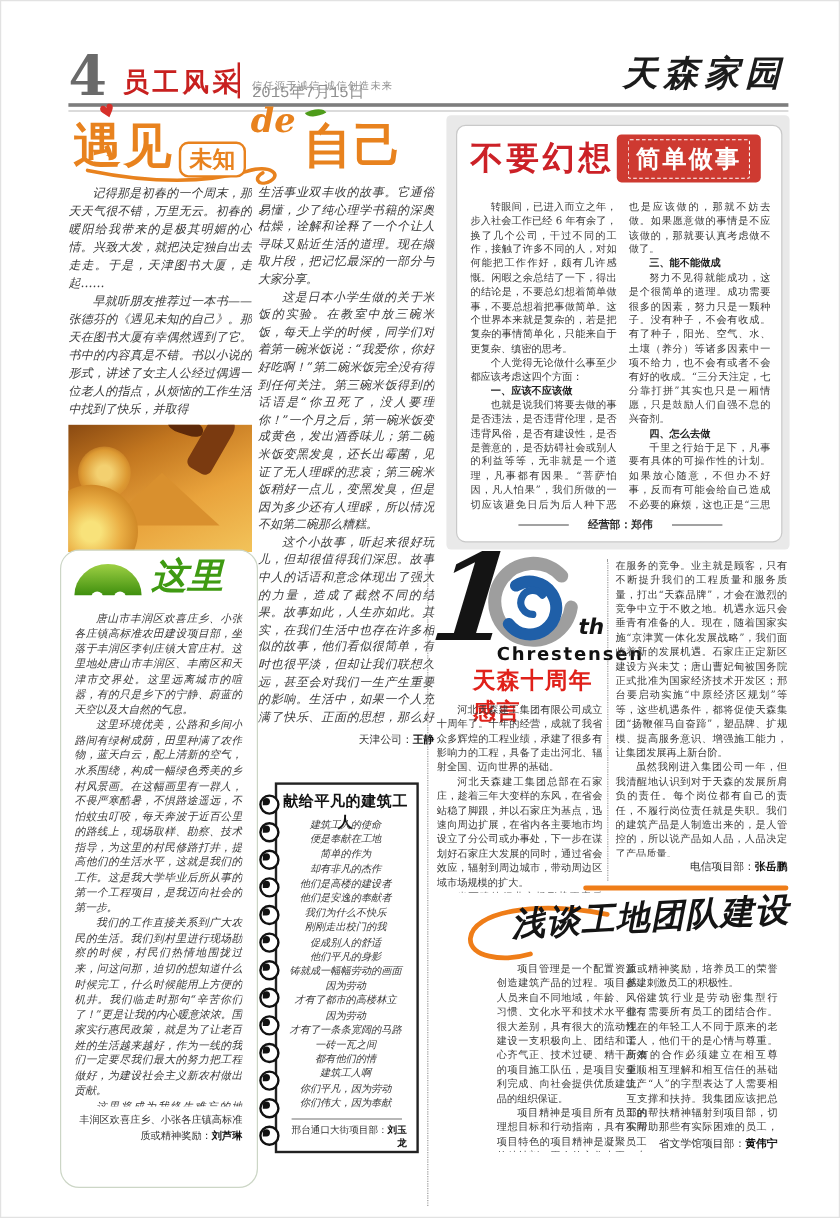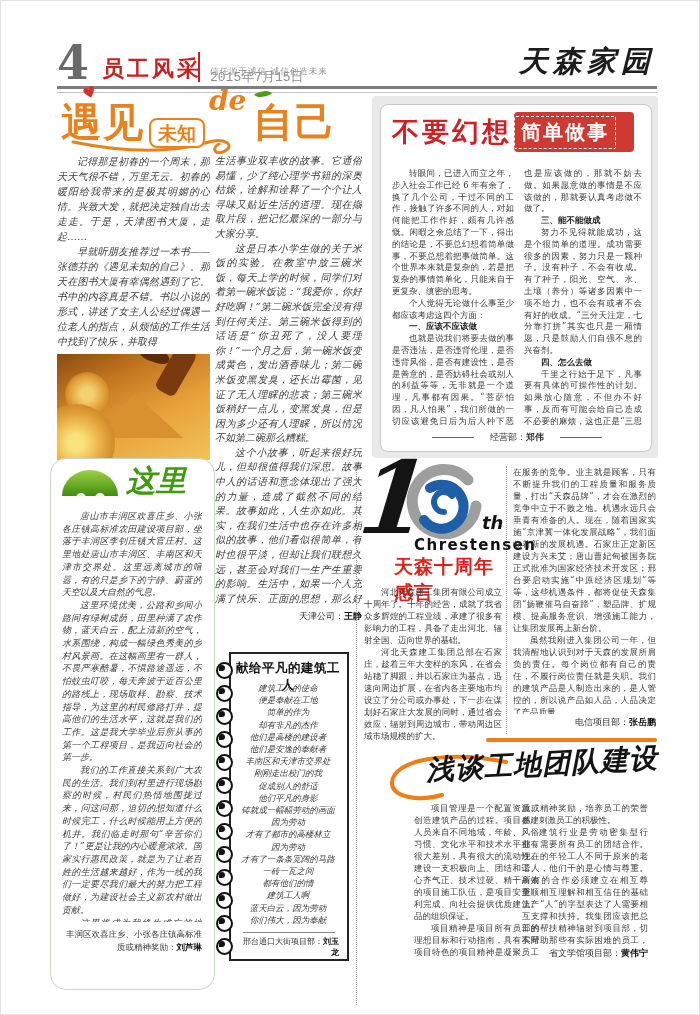--- a/index.html
+++ b/index.html
@@ -68,27 +68,27 @@
   .poem-sig{left:237px;top:936px;width:102px;font-size:8px;}
   .ring{position:absolute;width:13px;height:13px;border:2px solid #111;border-radius:50%;background:#fff;}
   .ring::after{content:'';position:absolute;left:0.5px;top:0.5px;width:6px;height:6px;background:#111;
                border-radius:50% 50% 50% 0;}
   
   .panel{left:372px;top:96px;width:286px;height:362px;background:#e9e9e9;border-radius:4px;}
   .card{left:380px;top:104px;width:270px;height:346px;background:#fff;border:1px solid #c9c9c9;border-radius:8px;}
   .a2-title-red{left:392px;top:114px;font-size:27px;font-weight:bold;color:#cc2127;letter-spacing:3px;
                 font-family:"DejaVu Sans",sans-serif;}
   .stamp{left:514px;top:112px;width:120px;height:40px;background:#ce3a31;border-radius:4px;
-         display:flex;align-items:center;}
+         display:flex;align-items:center;justify-content:center;}
   .stamp-inner{border:1px dashed #fff;border-radius:2px;padding:2px 6px;color:#fff;font-size:20px;
          font-weight:bold;letter-spacing:2px;white-space:nowrap;}
   .a2c1{left:392px;top:168px;width:122px;height:258px;font-size:8.5px;line-height:11.8px;}
   .a2c2{left:524px;top:168px;width:118px;height:258px;font-size:8.5px;line-height:11.8px;}
   .a2sig{left:392px;top:431px;width:250px;display:flex;align-items:center;justify-content:center;gap:16px;
-         font-size:9px;color:#333;}
+         font-size:9px;color:#333;font-weight:bold;}
   .dashline{width:42px;border-top:1px solid #666;}
   
   .vdot{position:absolute;border-left:1px dotted #9a9a9a;width:0;}
   .logo10{left:360px;top:462px;width:150px;height:122px;}
   .logo10 .one{position:absolute;left:0;top:-14px;font:bold italic 100px/100px "DejaVu Serif",serif;color:#141414;
                transform:skewX(-6deg);}
   .logo10 .th{position:absolute;left:122px;top:52px;font:bold italic 18px/18px "DejaVu Sans",sans-serif;color:#141414;}
   .logo10 .brand{position:absolute;left:34px;top:74px;font-size:15px;font-weight:bold;letter-spacing:1.5px;color:#111;margin-left:20px;}
   .logo10 .red{position:absolute;left:34px;top:92px;font-size:19px;font-weight:bold;color:#e0211a;letter-spacing:1px;}
   .a3c1{left:364px;top:586px;width:138px;height:158px;font-size:8.5px;line-height:12px;}
@@ -190,33 +190,33 @@
       <div class="ring" style="left: 216px; top: 938px;"></div>
     </div>
   <div class="abs poem-title">献给平凡的建筑工人</div>
   <div class="col script poem-lines">
       <p>建筑工人的使命</p>
       <p>便是奉献在工地</p>
       <p>简单的作为</p>
       <p>却有非凡的杰作</p>
       <p>他们是高楼的建设者</p>
       <p>他们是安逸的奉献者</p>
-      <p>丰南区和天津市交界处</p>
+      <p>我们为什么不快乐</p>
       <p>刚刚走出校门的我</p>
       <p>促成别人的舒适</p>
       <p>他们平凡的身影</p>
       <p>铸就成一幅幅劳动的画面</p>
       <p>因为劳动</p>
       <p>才有了都市的高楼林立</p>
       <p>因为劳动</p>
       <p>才有了一条条宽阔的马路</p>
       <p>一砖一瓦之间</p>
       <p>都有他们的情</p>
       <p>建筑工人啊</p>
-      <p>蓝天白云，因为劳动</p>
+      <p>你们平凡，因为劳动</p>
       <p>你们伟大，因为奉献</p>
     </div>
   <div class="abs poem-rule"></div>
   <div class="sig poem-sig">
     <span>邢台通口大街项目部：</span><b>刘玉龙</b>
   </div>
 
   <div class="abs panel"></div>
   <div class="abs card"></div>
   <div class="abs a2-title-red">不要幻想</div>

